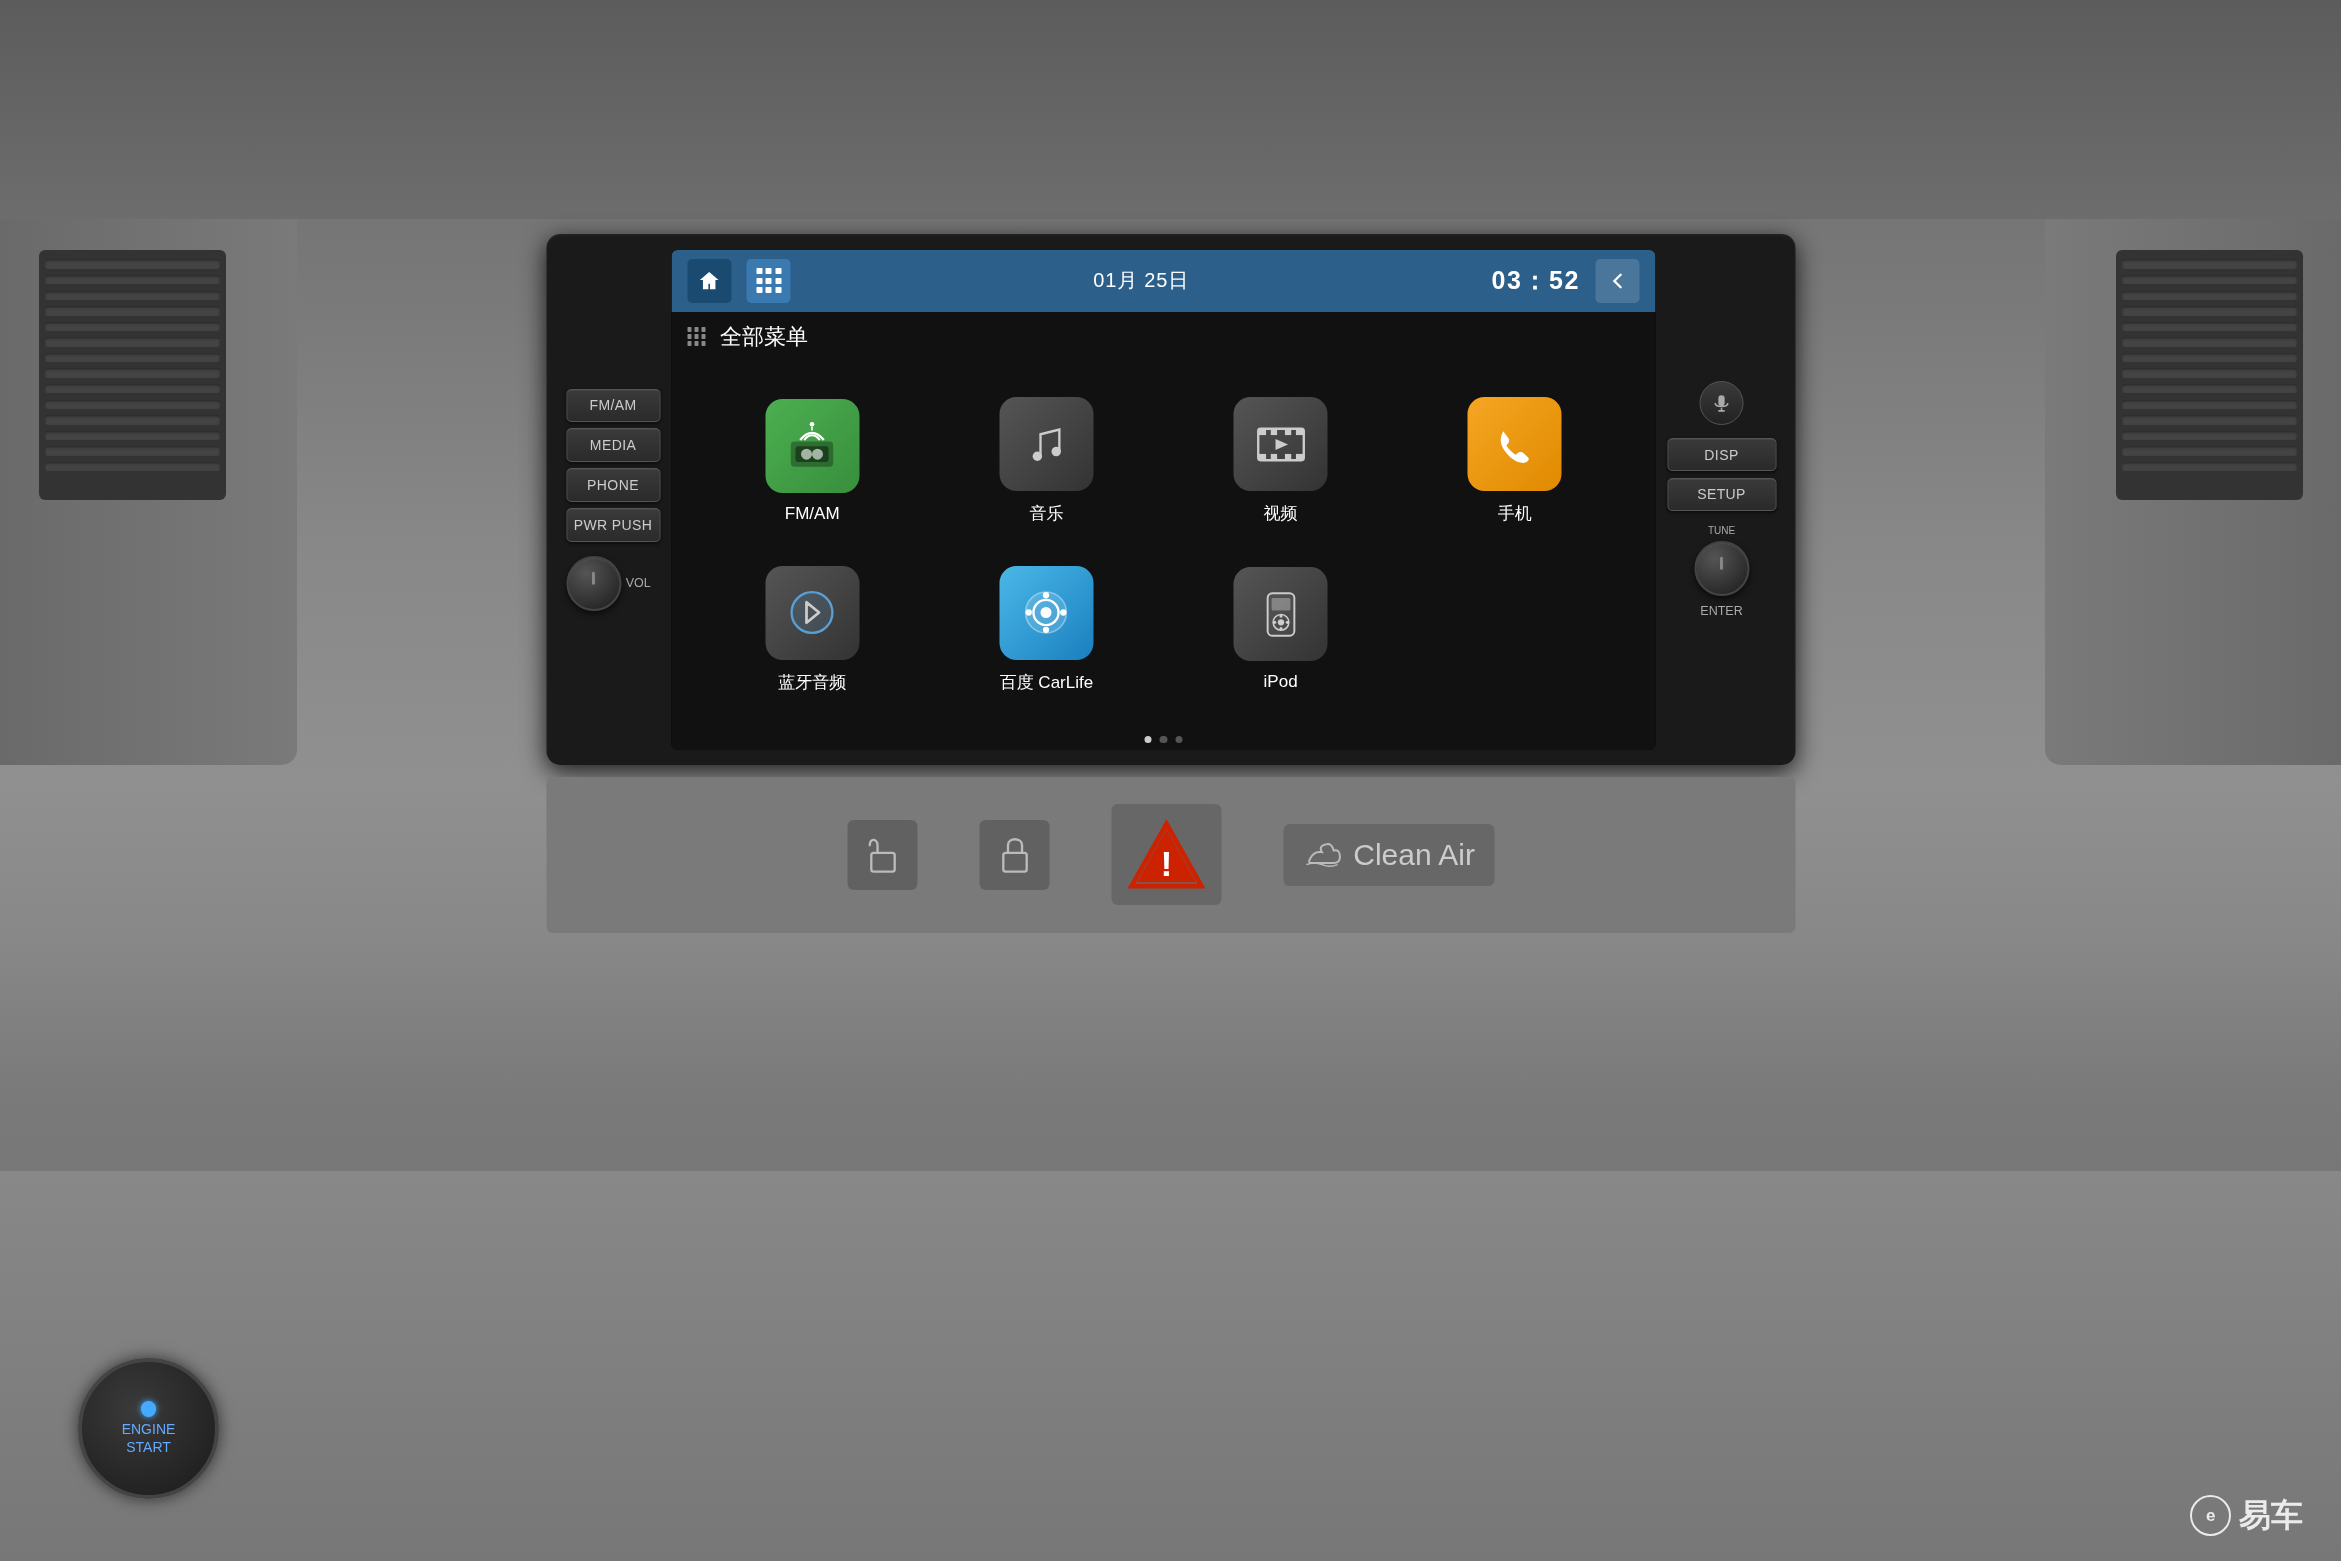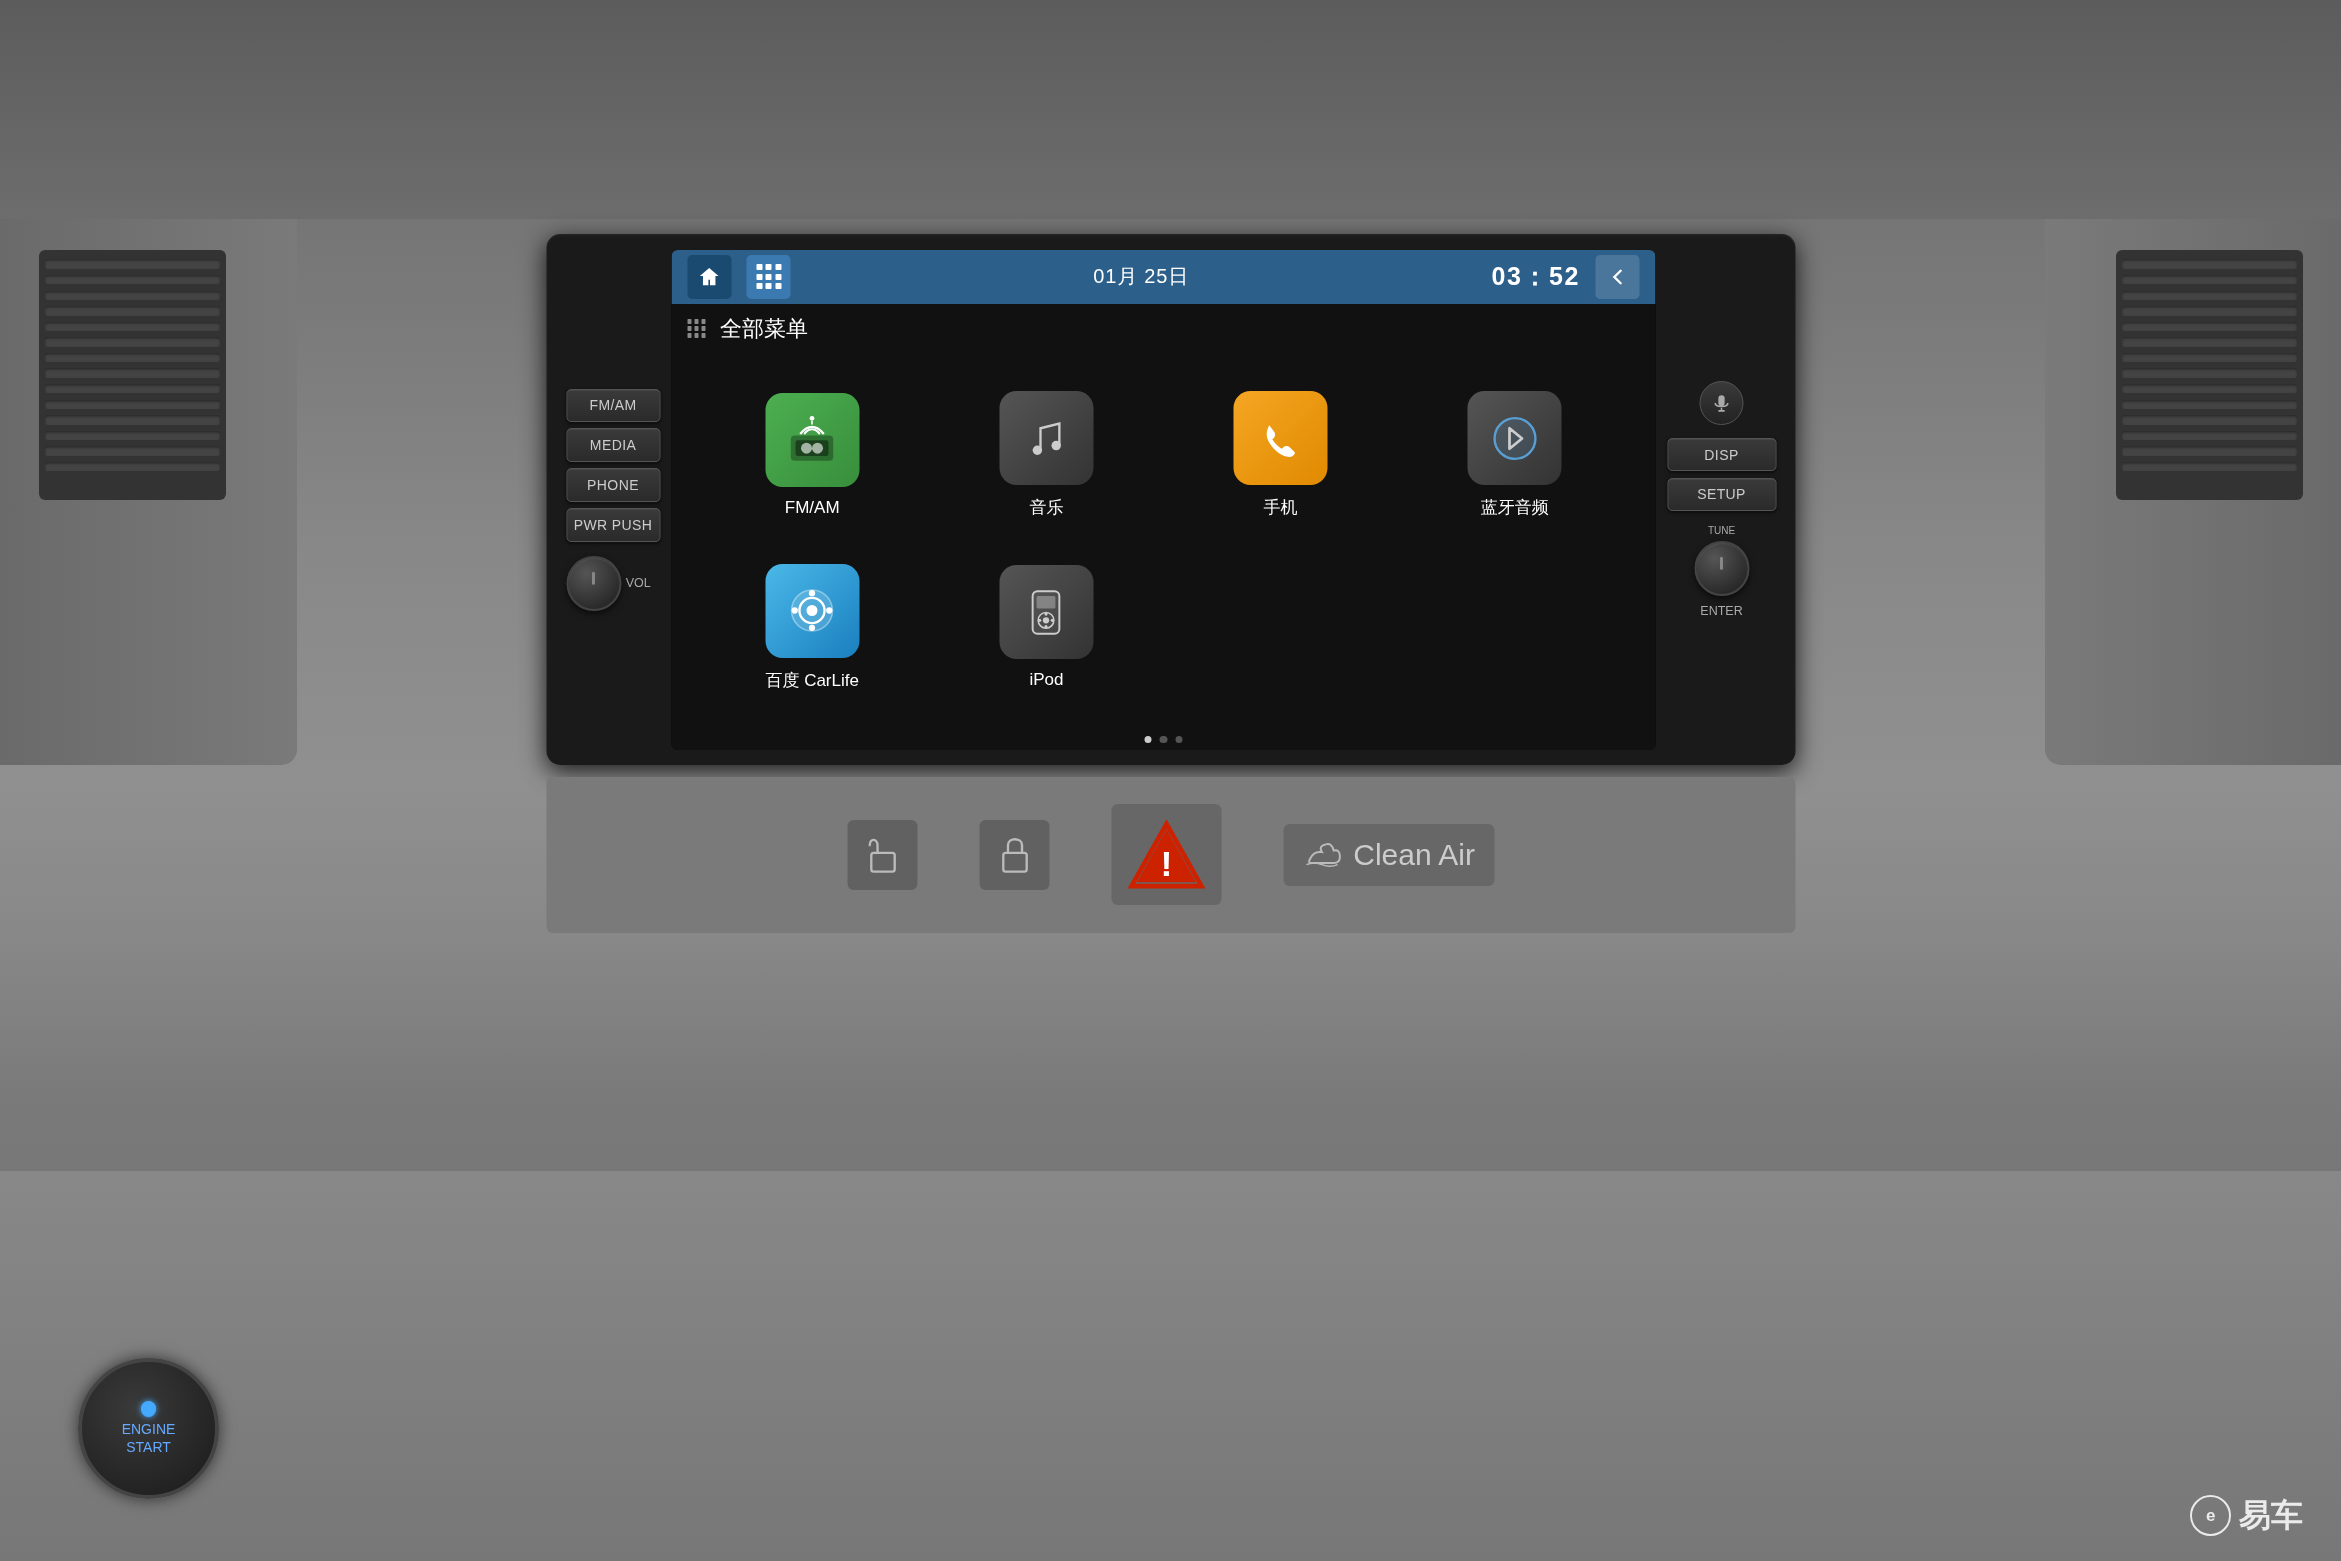--- a/index.html
+++ b/index.html
@@ -119,21 +119,21 @@
       display: flex;
       flex-direction: column;
     }
 
     
     .top-bar {
       background: #2c5f8a;
       display: flex;
       align-items: center;
       padding: 0 15.6px;
-      height: 54px;
+      height: 62px;
       gap: 15.6px;
       flex-shrink: 0;
     }
 
     .top-bar-home {
       background: #1a4a70;
       border-radius: 4.7px;
       width: 44px;
       height: 44px;
       display: flex;
@@ -683,20 +683,37 @@
               <div class="app-icon app-icon-music">
                 <svg width="55" height="55" viewBox="0 0 70 70" fill="none">
                   <path d="M28 50 L28 22 L52 16 L52 44" stroke="#ccc" stroke-width="3" fill="none"></path>
                   <circle cx="24" cy="50" r="6" fill="#ccc"></circle>
                   <circle cx="48" cy="44" r="6" fill="#ccc"></circle>
                 </svg>
               </div>
               <span class="app-label">音乐</span>
             </div>
 
+            <div class="app-item">
+              <div class="app-icon app-icon-video">
+                <svg width="55" height="55" viewBox="0 0 70 70" fill="none">
+                  <rect x="6" y="15" width="58" height="40" rx="3" stroke="#ccc" stroke-width="3"></rect>
+                  <rect x="6" y="15" width="10" height="8" fill="#ccc"></rect>
+                  <rect x="6" y="47" width="10" height="8" fill="#ccc"></rect>
+                  <rect x="54" y="15" width="10" height="8" fill="#ccc"></rect>
+                  <rect x="54" y="47" width="10" height="8" fill="#ccc"></rect>
+                  <rect x="22" y="15" width="8" height="8" fill="#ccc"></rect>
+                  <rect x="40" y="15" width="8" height="8" fill="#ccc"></rect>
+                  <rect x="22" y="47" width="8" height="8" fill="#ccc"></rect>
+                  <rect x="40" y="47" width="8" height="8" fill="#ccc"></rect>
+                  <path d="M28 28 L28 42 L44 35 Z" fill="#ccc"></path>
+                </svg>
+              </div>
+              <span class="app-label">视频</span>
+            </div>
 
             <div class="app-item">
               <div class="app-icon app-icon-phone">
                 <svg width="55" height="55" viewBox="0 0 70 70" fill="none">
                   <path d="M20 18 C18 22, 14 30, 20 40 C26 50, 34 56, 42 58 C50 60, 54 54, 52 52 L46 46 C44 44, 40 44, 38 46 L36 48 C32 46, 26 40, 24 36 L26 34 C28 32, 28 28, 26 26 Z" fill="white"></path>
                 </svg>
               </div>
               <span class="app-label">手机</span>
             </div>
 

